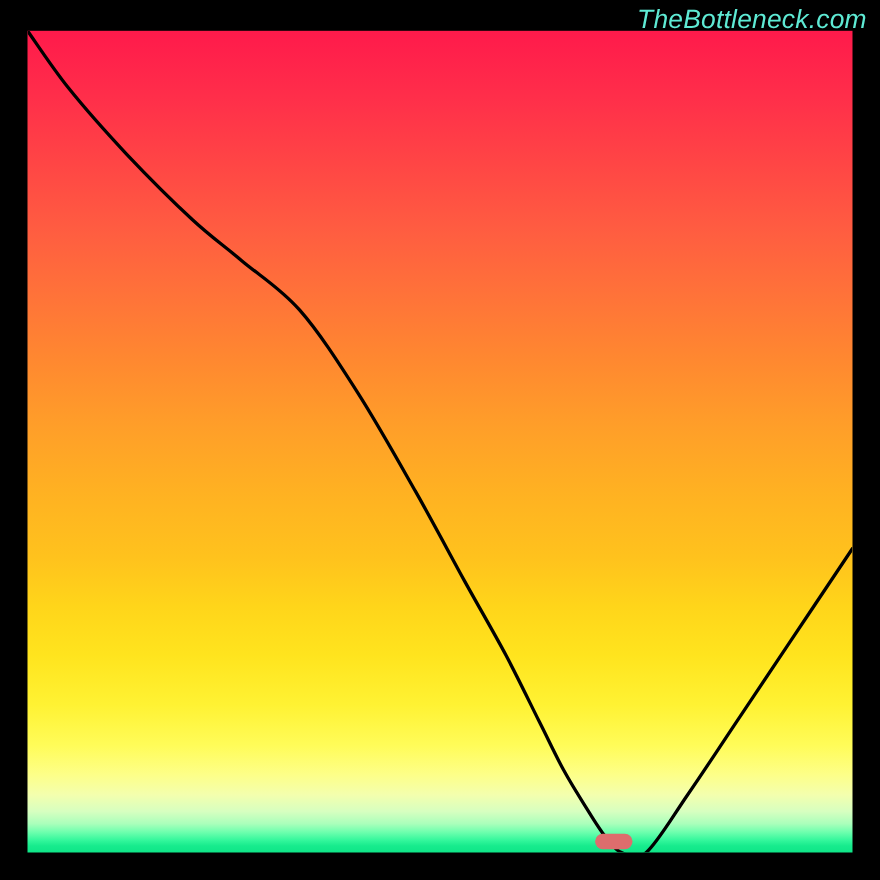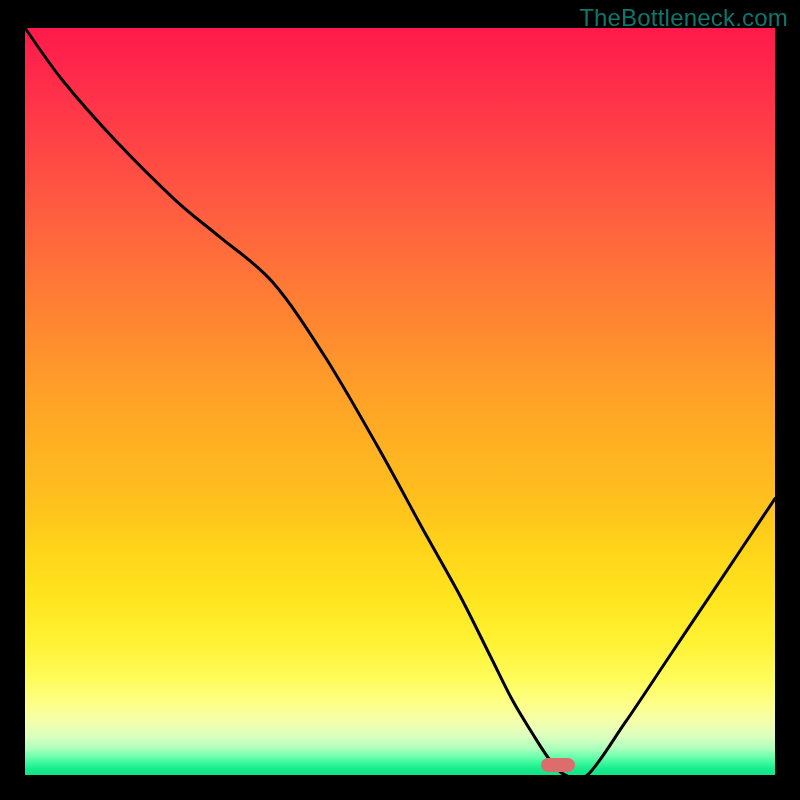--- a/index.html
+++ b/index.html
@@ -14,25 +14,26 @@
   .frame {
     position: relative;
     width: 800px;
     height: 800px;
     background: #000;
   }
   .watermark {
     position: absolute;
     top: 4px;
     right: 12px;
-    color: #0f766e;
+    color: #5eead4;
     font-size: 24px;
     font-weight: 500;
     letter-spacing: 0.2px;
     z-index: 10;
+    font-style: italic;
   }
   .plot-area {
     position: absolute;
     left: 25px;
     top: 28px;
     width: 750px;
     height: 747px;
     background: linear-gradient(to bottom,
       #ff1a4b 0%,
       #ff2e4a 8%,

